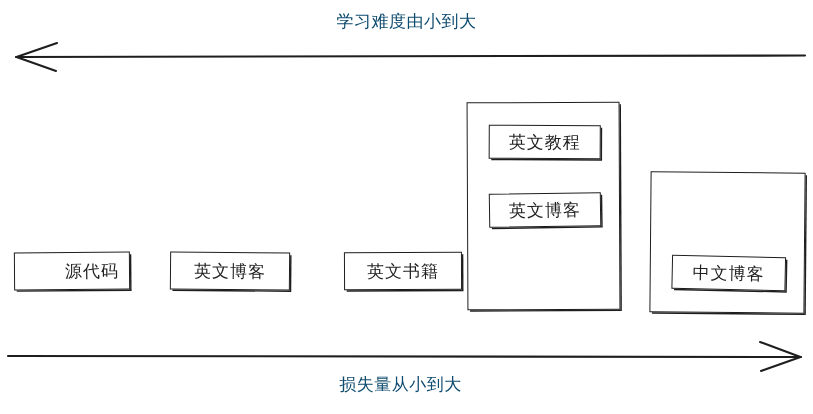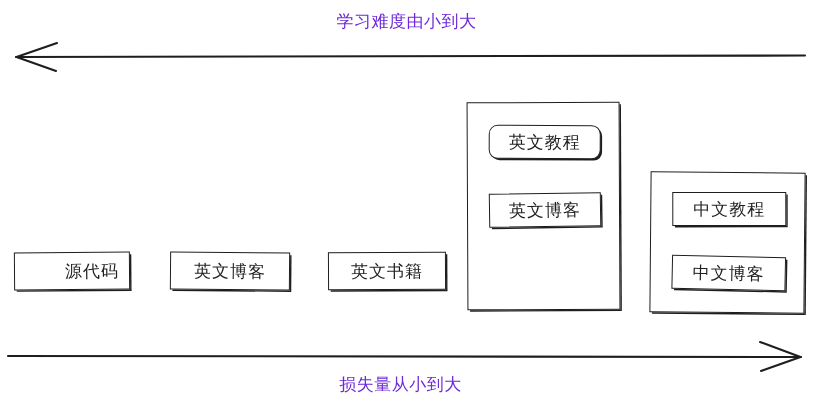--- a/index.html
+++ b/index.html
@@ -13,21 +13,21 @@
   #canvas {
     position: relative;
     width: 813px;
     height: 414px;
     background: #ffffff;
     overflow: hidden;
   }
   .axis-label {
     position: absolute;
     font-size: 17px;
-    color: #6d28d9;
+    color: #0c4a6e;
     letter-spacing: 0.5px;
     white-space: nowrap;
     text-align: center;
     font-family: "DejaVu Sans", "Liberation Sans", sans-serif;
   }
   #label-top {
     left: 0;
     right: 0;
     top: 10px;
   }
@@ -92,37 +92,34 @@
   </svg>
 
   <div class="node tilt-a" style="left:14px; top:252px; width:116px; height:38px;">
     <span>源代码</span>
   </div>
 
   <div class="node tilt-b" style="left:170px; top:252px; width:120px; height:38px;">
     <span>英文博客</span>
   </div>
 
-  <div class="node tilt-c" style="left:328px; top:252px; width:118px; height:38px;">
+  <div class="node tilt-c" style="left:344px; top:252px; width:118px; height:38px;">
     <span>英文书籍</span>
   </div>
 
   <div class="group-box tilt-c" style="left:467px; top:102px; width:153px; height:208px;">
-    <div class="node tilt-b" style="left:21px; top:22px; width:112px; height:34px;border-radius:9px;">
+    <div class="node tilt-b" style="left:21px; top:22px; width:112px; height:34px;">
       <span>英文教程</span>
     </div>
     <div class="node tilt-e" style="left:21px; top:90px; width:112px; height:34px;">
       <span>英文博客</span>
     </div>
   </div>
 
   <div class="group-box tilt-b" style="left:650px; top:172px; width:155px; height:141px;">
-    <div class="node tilt-e" style="left:21px; top:19px; width:114px; height:34px;">
-      <span>中文教程</span>
-    </div>
     <div class="node tilt-d" style="left:21px; top:83px; width:114px; height:34px;">
       <span>中文博客</span>
     </div>
   </div>
 
   <div class="axis-label" id="label-bottom">损失量从小到大</div>
 
 </div>
 
 </body></html>

